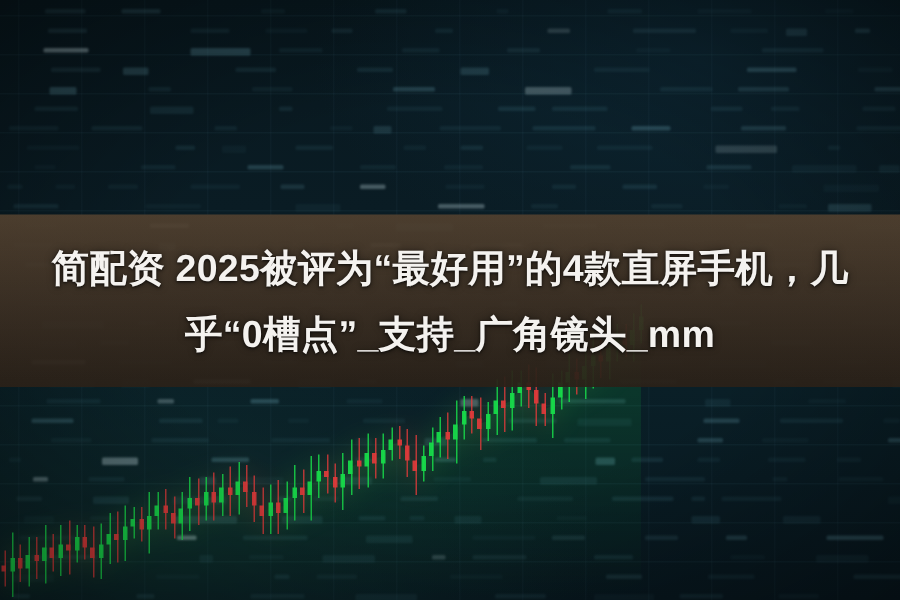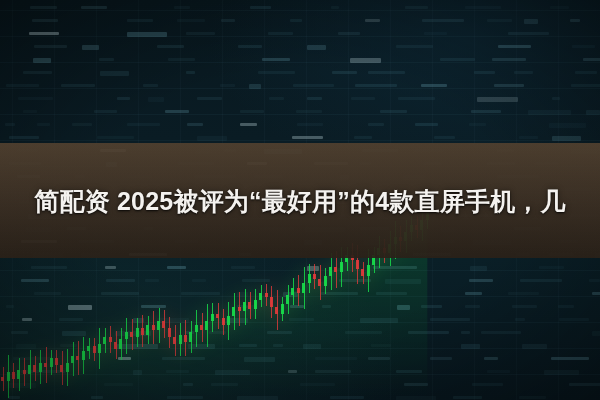--- a/index.html
+++ b/index.html
@@ -708,15 +708,16 @@
     </div>
 
   <div class="bg-vignette"></div>
 
   <div id="band">
       <div class="sheen"></div>
     </div>
 
   <div id="title">
     <div class="tline l1">简配资 2025被评为“最好用”的4款直屏手机，几</div>
+    <div class="tline l2">乎“0槽点”_支持_广角镜头_mm</div>
   </div>
 
 </div>
 
 </body></html>

